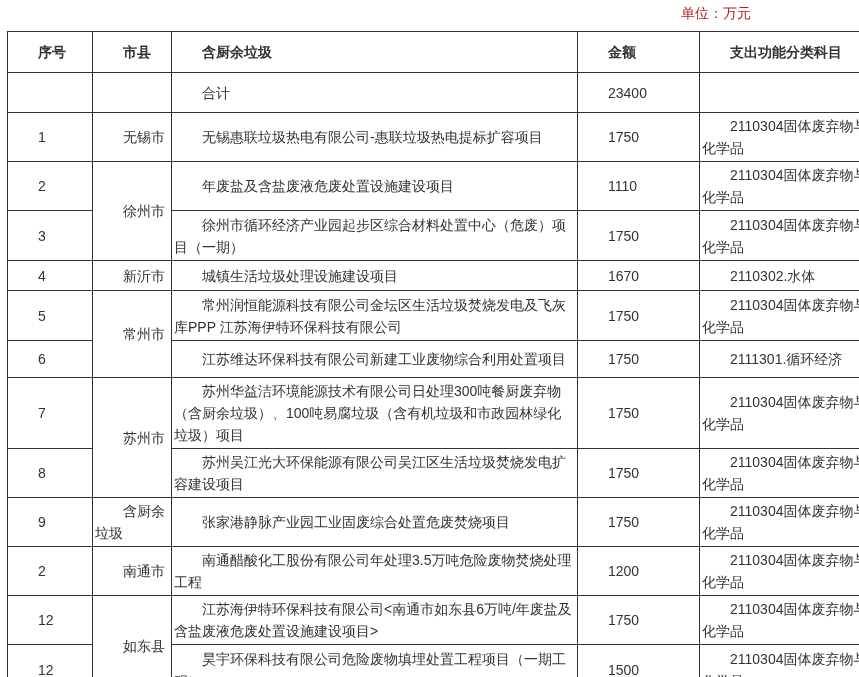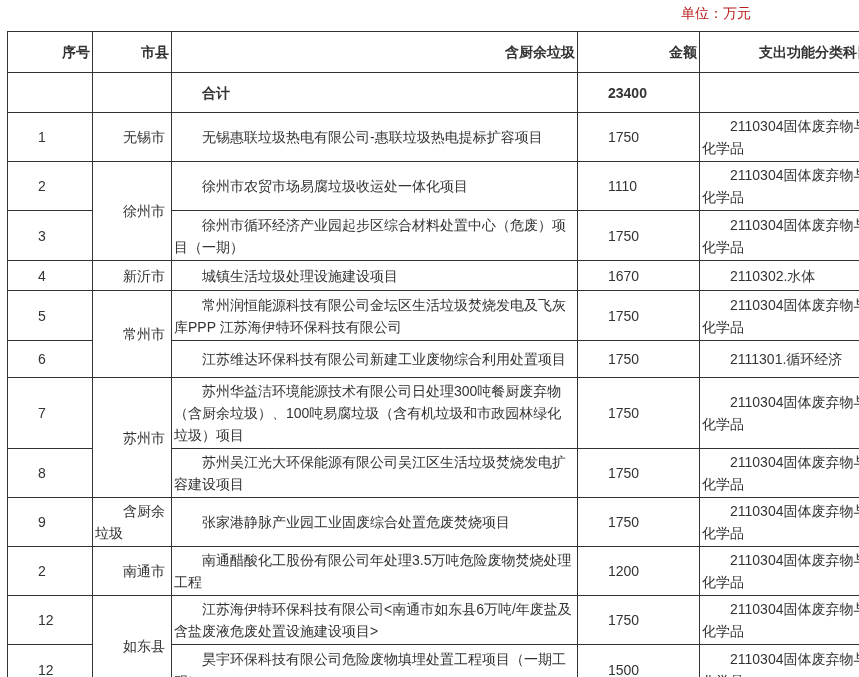--- a/index.html
+++ b/index.html
@@ -38,22 +38,22 @@
     line-height: 22px;
     vertical-align: middle;
     text-align: left;
     padding: 2px;
     text-indent: 2em;
     font-weight: normal;
     word-break: break-all;
     overflow: hidden;
   }
   thead tr { height: 41px; }
-  th { font-weight: bold; text-align: right; }
-  tr.total-row td { font-weight: bold; }
+  th { font-weight: bold; }
+  tr.total-row td { font-weight: normal; }
 </style>
 </head>
 <body>
 
 <div class="unit-label">单位：万元</div>
 
 <table class="projects">
   <colgroup>
     <col class="c-serial">
       <col class="c-city">
@@ -81,21 +81,21 @@
       <tr style="height: 48px;">
         <td>1</td>
         <td>无锡市</td>
         <td>无锡惠联垃圾热电有限公司-惠联垃圾热电提标扩容项目</td>
         <td>1750</td>
         <td>2110304固体废弃物与化学品</td>
       </tr>
       <tr style="height: 48px;">
         <td>2</td>
         <td rowspan="2">徐州市</td>
-        <td>徐州市农贸市场易腐垃圾收运处一体化项目</td>
+        <td>年废盐及含盐废液危废处置设施建设项目</td>
         <td>1110</td>
         <td>2110304固体废弃物与化学品</td>
       </tr>
       <tr style="height: 50px;">
         <td>3</td>
         <td>徐州市循环经济产业园起步区综合材料处置中心（危废）项目（一期）</td>
         <td>1750</td>
         <td>2110304固体废弃物与化学品</td>
       </tr>
       <tr style="height: 30px;">

